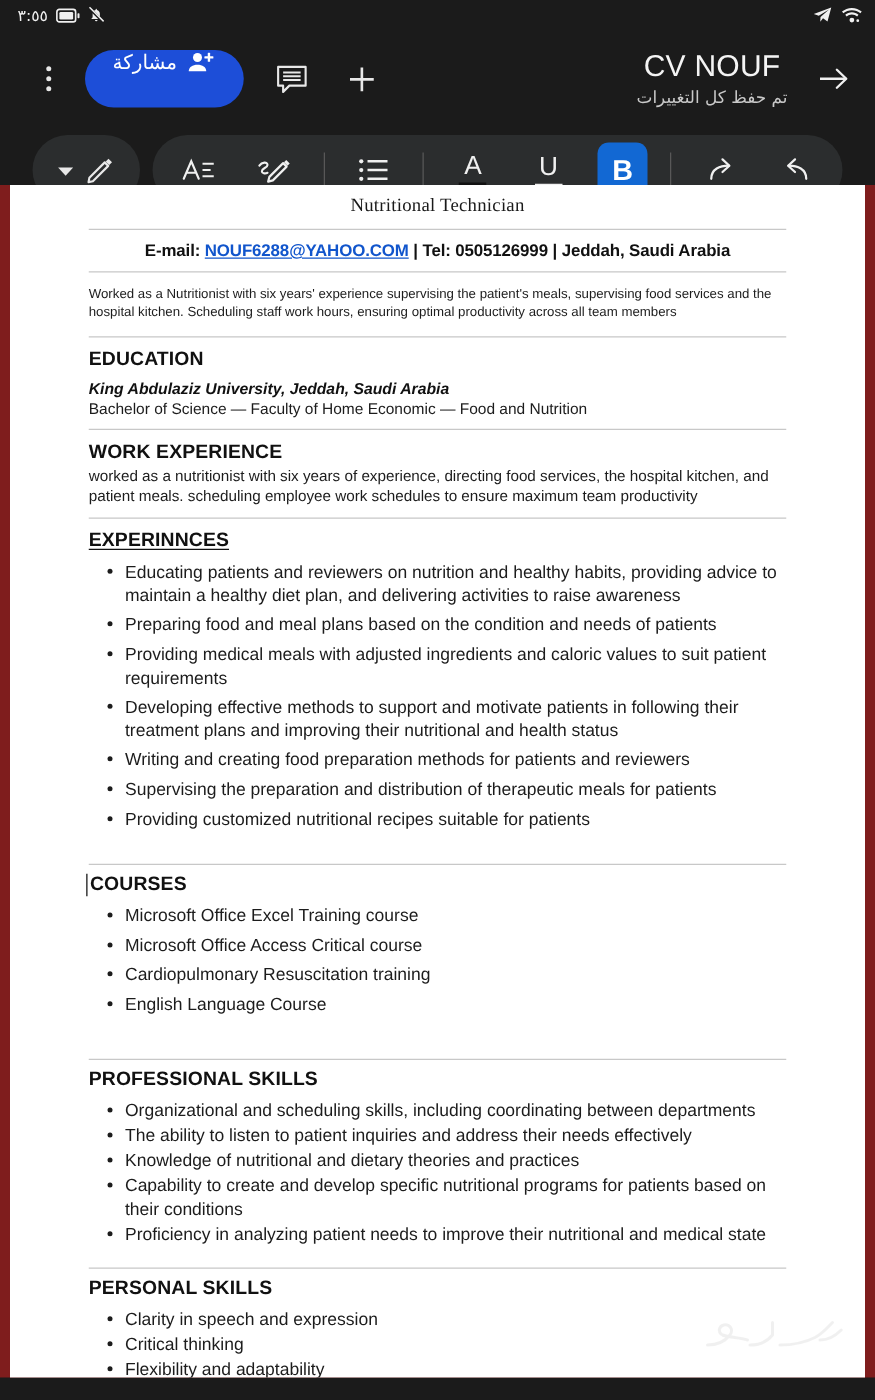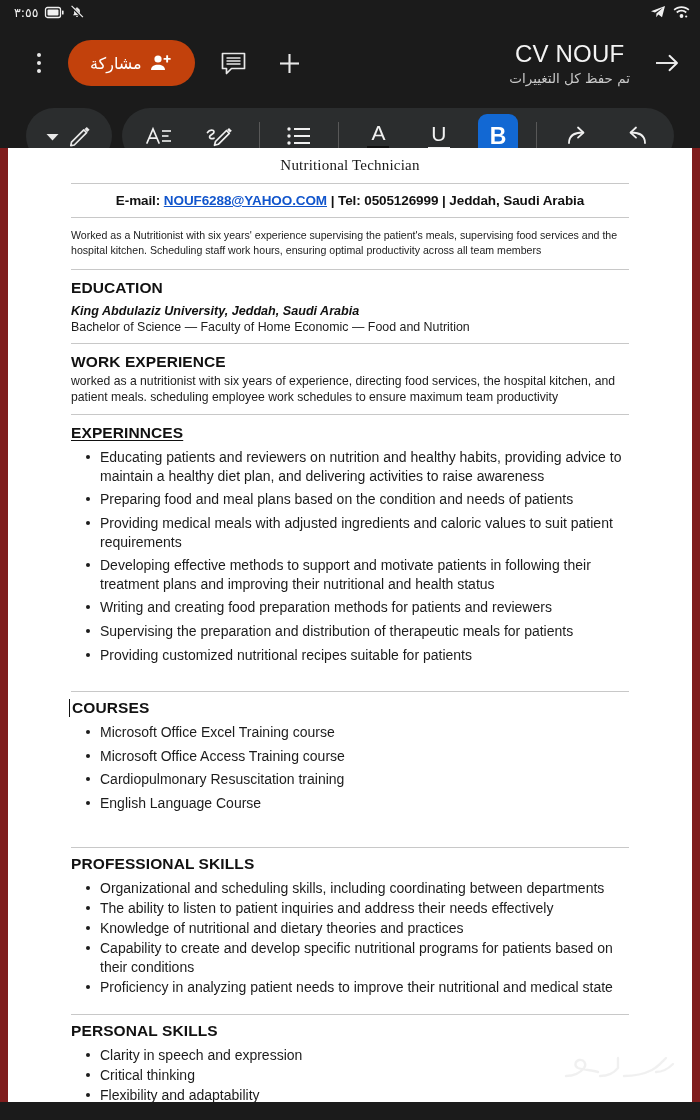--- a/index.html
+++ b/index.html
@@ -72,23 +72,23 @@
     gap: 4px;
     cursor: pointer;
   }
   .kebab-dot {
     width: 4px; height: 4px;
     border-radius: 50%;
     background: #e8e8e8;
   }
   .share-btn {
     display: flex;
-    align-items: center;
+    align-items: flex-start;
     gap: 7px;
-    background: #c2410c;
+    background: #1d4ed8;
     border-radius: 30px;
     height: 46px;
     padding: 0 22px;
     margin-left: 12px;
     cursor: pointer;
   }
   .share-label {
     color: #ffffff;
     font-size: 16px;
     direction: rtl;
@@ -562,21 +562,21 @@
         <li>Supervising the preparation and distribution of therapeutic meals for patients</li>
         <li>Providing customized nutritional recipes suitable for patients</li>
       </ul>
 
       <div class="spacer-md"></div>
       <div class="rule tight"></div>
 
       <div class="sec-head caret">COURSES</div>
       <ul class="bullets mid">
         <li>Microsoft Office Excel Training course</li>
-        <li>Microsoft Office Access Training course</li>
+        <li>Microsoft Office Access Critical course</li>
         <li>Cardiopulmonary Resuscitation training</li>
         <li>English Language Course</li>
       </ul>
 
       <div class="spacer-lg"></div>
       <div class="rule tight"></div>
 
       <div class="sec-head">PROFESSIONAL SKILLS</div>
       <ul class="bullets snug">
         <li>Organizational and scheduling skills, including coordinating between departments</li>

